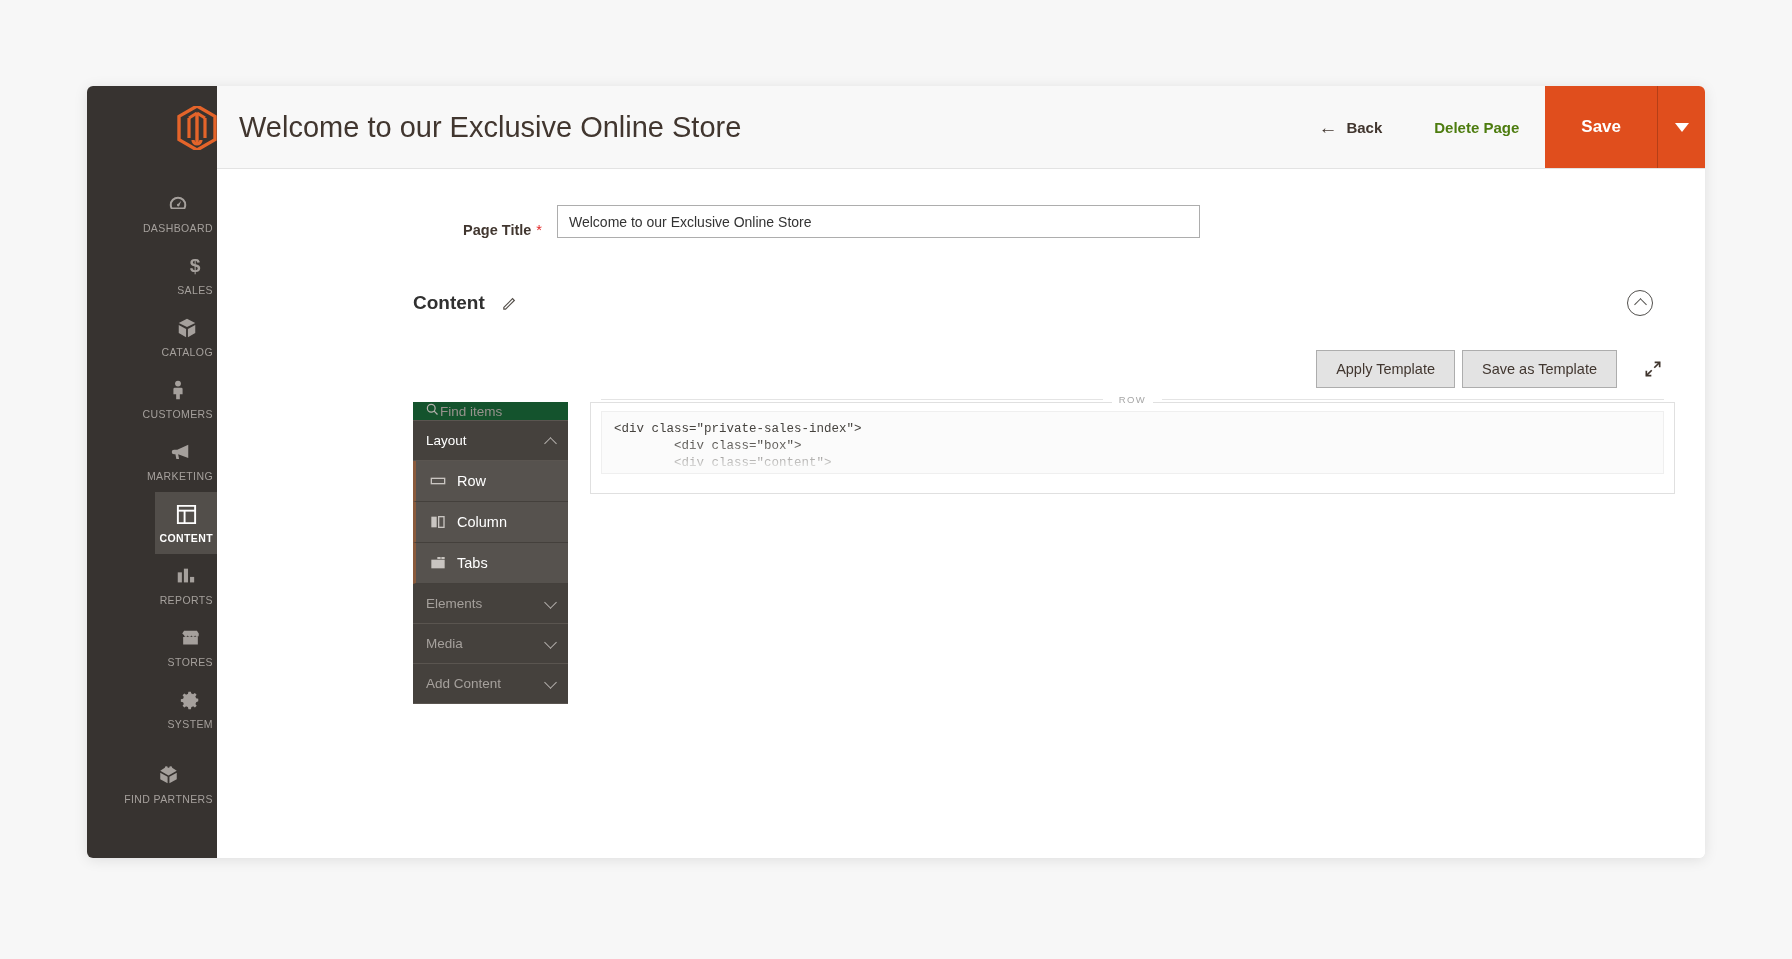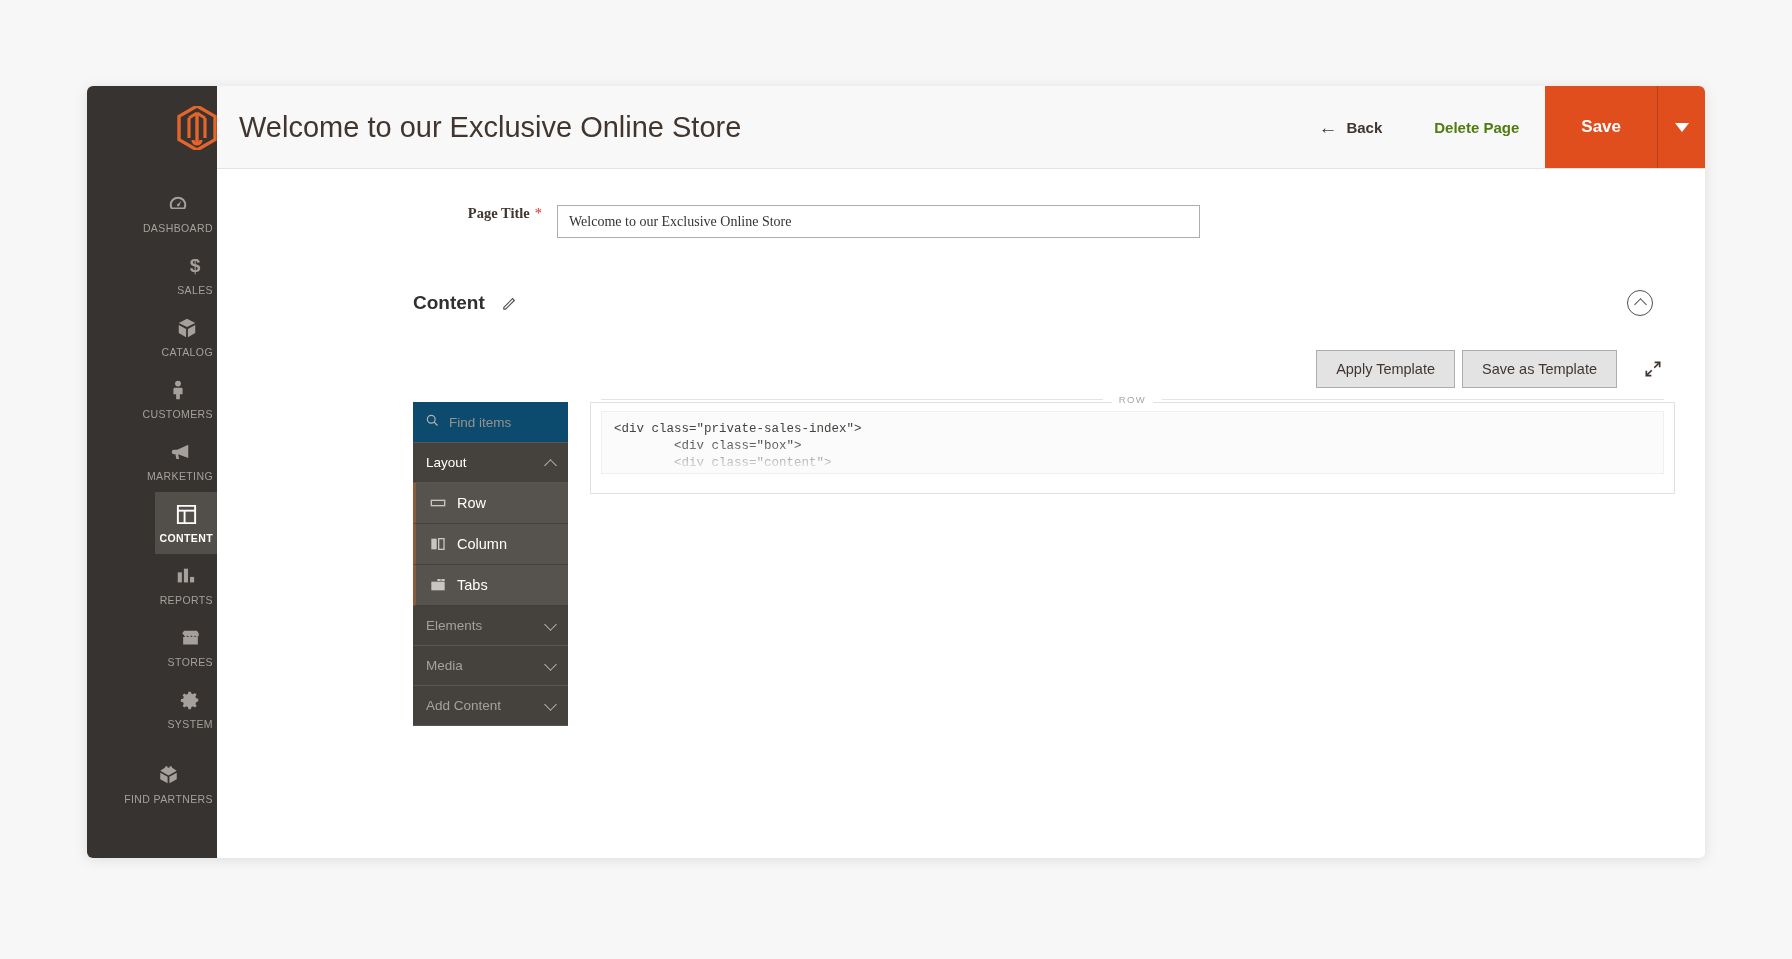--- a/index.html
+++ b/index.html
@@ -135,23 +135,22 @@
     width: 0; height: 0;
     border-left: 7px solid transparent;
     border-right: 7px solid transparent;
     border-top: 9px solid #ffffff;
   }
 
   .content-scroll { flex: 1 1 auto; overflow: hidden; position: relative; }
 
   .field-row {
     display: flex;
-    align-items: flex-start;
+    align-items: flex-end;
     padding-top: 36px;
-    font-family: Liberation Serif, serif;
   }
   .field-label {
     width: 340px;
     flex: 0 0 340px;
     text-align: right;
     font-size: 14.5px;
     font-weight: bold;
     color: #41362f;
     padding-right: 15px;
     white-space: nowrap;
@@ -231,23 +230,23 @@
   }
   .panel {
     width: 155px;
     flex: 0 0 155px;
     background: #4c4844;
     color: #d6d2ce;
     font-size: 13.5px;
     overflow: hidden;
   }
   .panel-search {
-    display: flex; align-items: center; gap: 9px;
-    padding: 11px 12px;
-    background: #0c4a6e;
+    display: flex; align-items: center; 
+    padding: 0 12px;
+    background: #14532d;
     border-bottom: 1px solid #5a5550;
   }
   .panel-search input {
     background: transparent;
     border: none;
     outline: none;
     color: #b5b1ad;
     font-size: 13.5px;
     font-family: inherit;
     width: 100%;

